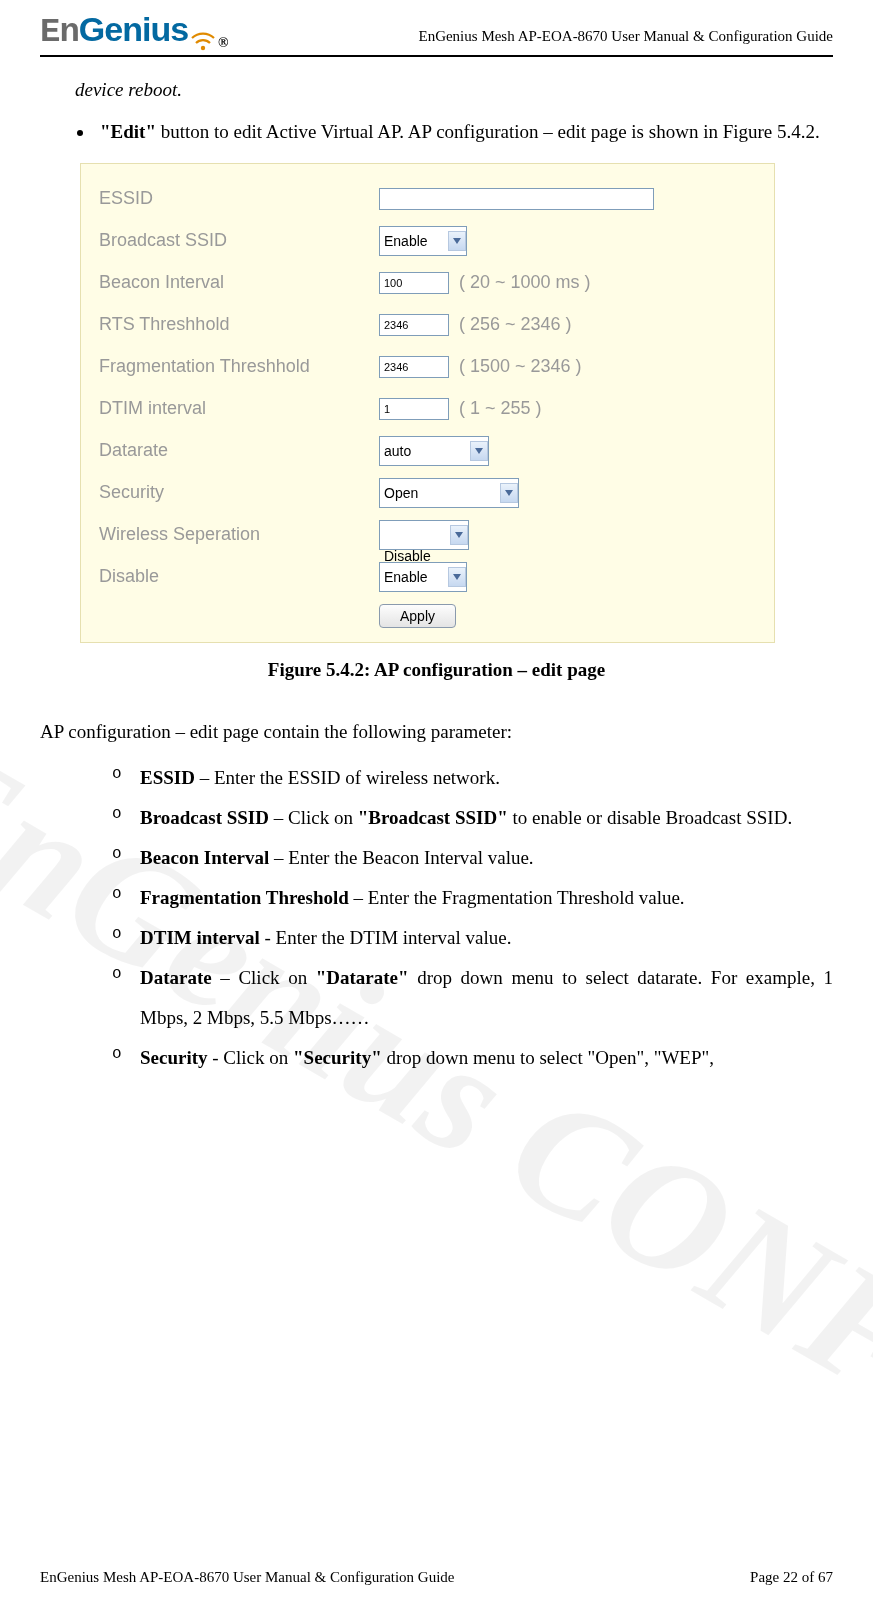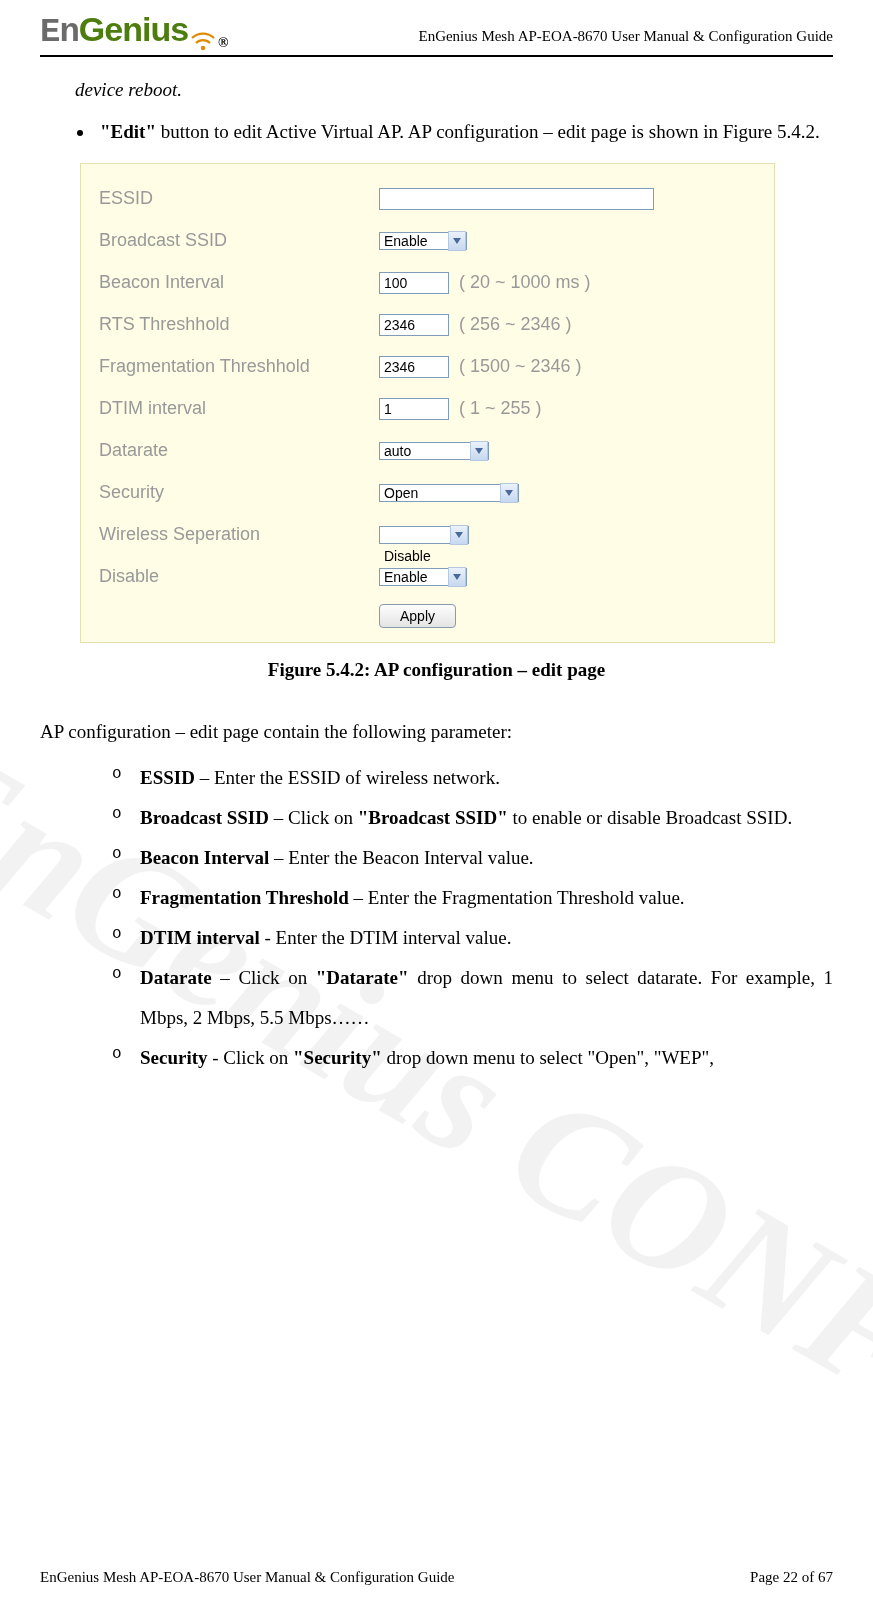--- a/index.html
+++ b/index.html
@@ -27,21 +27,21 @@
     align-items: flex-end;
     gap: 2px;
   }
   .logo-text {
     font-family: Arial, sans-serif;
     font-size: 34px;
     font-weight: bold;
     letter-spacing: -1px;
   }
   .logo-en { color: #6b6b6b; font-family: Liberation Mono, monospace; }
-  .logo-genius { color: #4d7c0f; }
+  .logo-genius { color: #0369a1; }
   .logo-reg {
     font-size: 14px;
     vertical-align: super;
     font-weight: bold;
   }
   .wifi-icon {
     width: 26px;
     height: 22px;
     display: inline-block;
   }
@@ -96,32 +96,32 @@
     align-items: center;
     gap: 10px;
     color: #999;
   }
   .fake-input {
     background: #fff;
     border: 1px solid #7f9db9;
     height: 22px;
     padding: 0 4px;
     font-family: Arial, sans-serif;
-    font-size: 14px;
+    font-size: 11px;
     color: #000;
     display: flex;
     align-items: center;
     box-sizing: border-box;
   }
   .w-long { width: 275px; }
   .w-short { width: 70px; }
   .fake-select {
     background: #fff;
     border: 1px solid #7f9db9;
-    height: 18px;
+    height: 30px;
     display: flex;
     align-items: center;
     padding: 0 0 0 4px;
     font-family: Arial, sans-serif;
     font-size: 14px;
     color: #000;
     box-sizing: border-box;
   }
   .sel-arrow {
     width: 18px;

